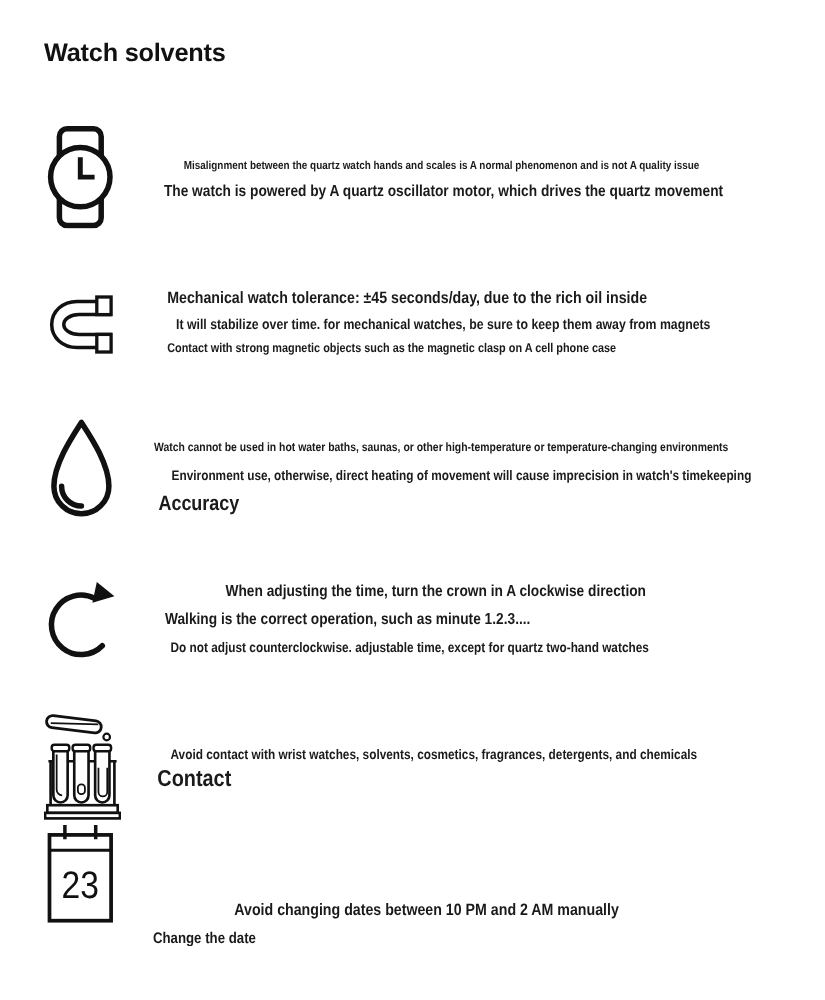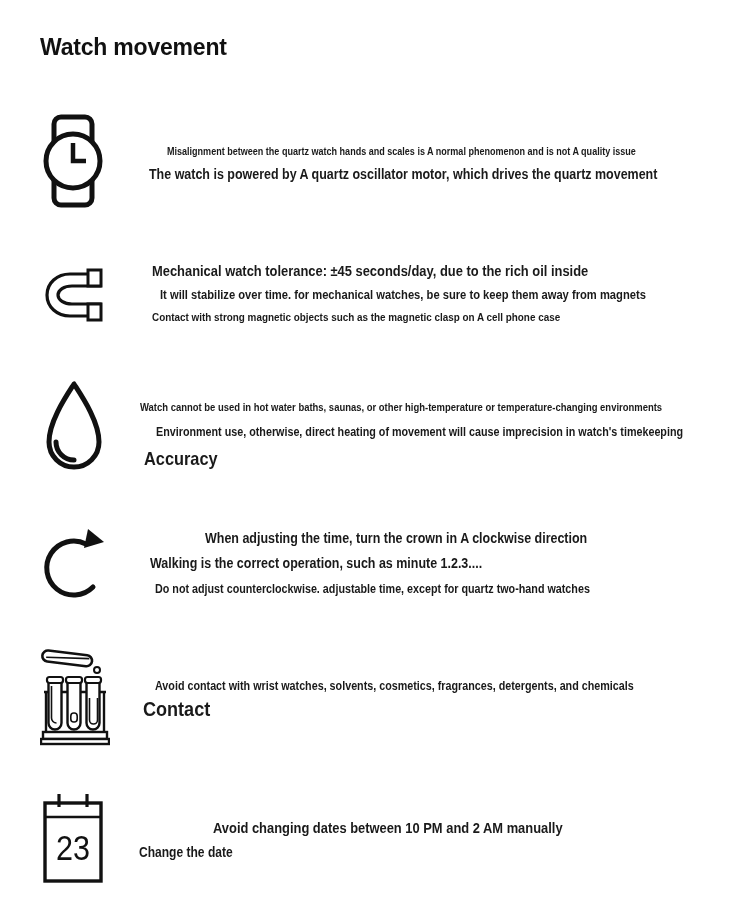--- a/index.html
+++ b/index.html
@@ -40,30 +40,30 @@
   #l3a{left:205px;top:531px;font-size:14.5px;font-weight:700;}
   #l3b{left:150px;top:556px;font-size:14.5px;font-weight:700;}
   #l3c{left:155px;top:583px;font-size:12.5px;font-weight:600;}
 
   
   #icon-tubes{left:40px;top:648px;}
   #l4a{left:155px;top:680px;font-size:12.5px;font-weight:600;}
   #l4h{left:143px;top:698px;font-size:21px;font-weight:700;}
 
   
-  #icon-calendar{left:42px;top:792px;}
+  #icon-calendar{left:42px;top:748px;}
   #l5a{left:213px;top:820px;font-size:15px;font-weight:700;}
   #l5h{left:139px;top:845px;font-size:14px;font-weight:700;}
 </style>
 </head>
 <body>
 
 <div class="page">
 
-  <h1 class="title">Watch movement</h1>
+  <h1 class="title">Watch solvents</h1>
 
   <section>
     <span class="icon" id="icon-watch">
       <svg width="62" height="94" viewBox="0 0 62 94" aria-hidden="true">
         <rect x="12" y="3" width="38" height="88" rx="7" fill="none" stroke="#111" stroke-width="5"></rect>
         <circle cx="31" cy="47" r="27" fill="#fff" stroke="#111" stroke-width="5"></circle>
         <path d="M31 29 V47 H44" fill="none" stroke="#111" stroke-width="4.5"></path>
       </svg>
     </span>
     <div class="ln" id="l0a">Misalignment between the quartz watch hands and scales is A normal phenomenon and is not A quality issue</div>

